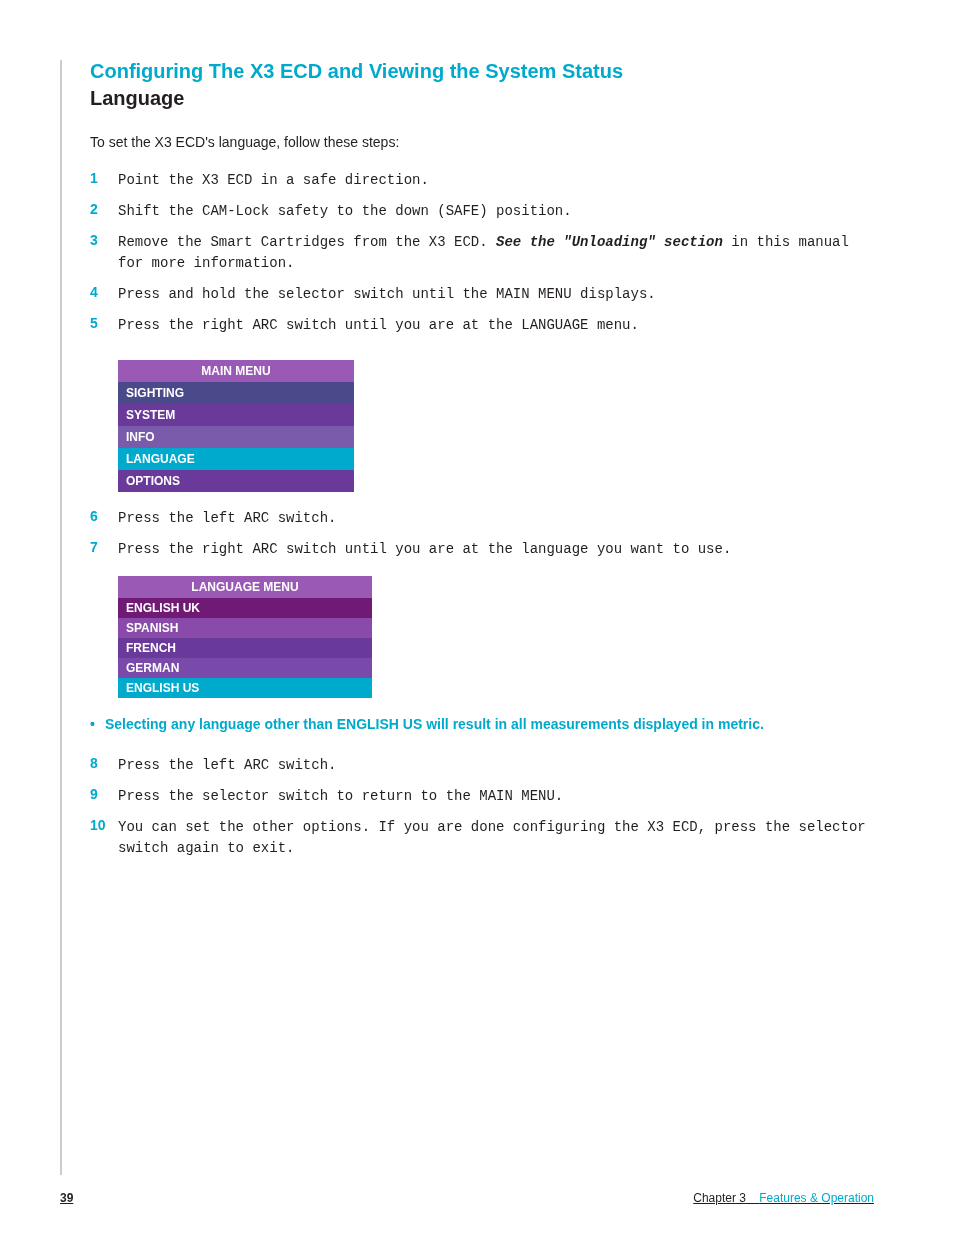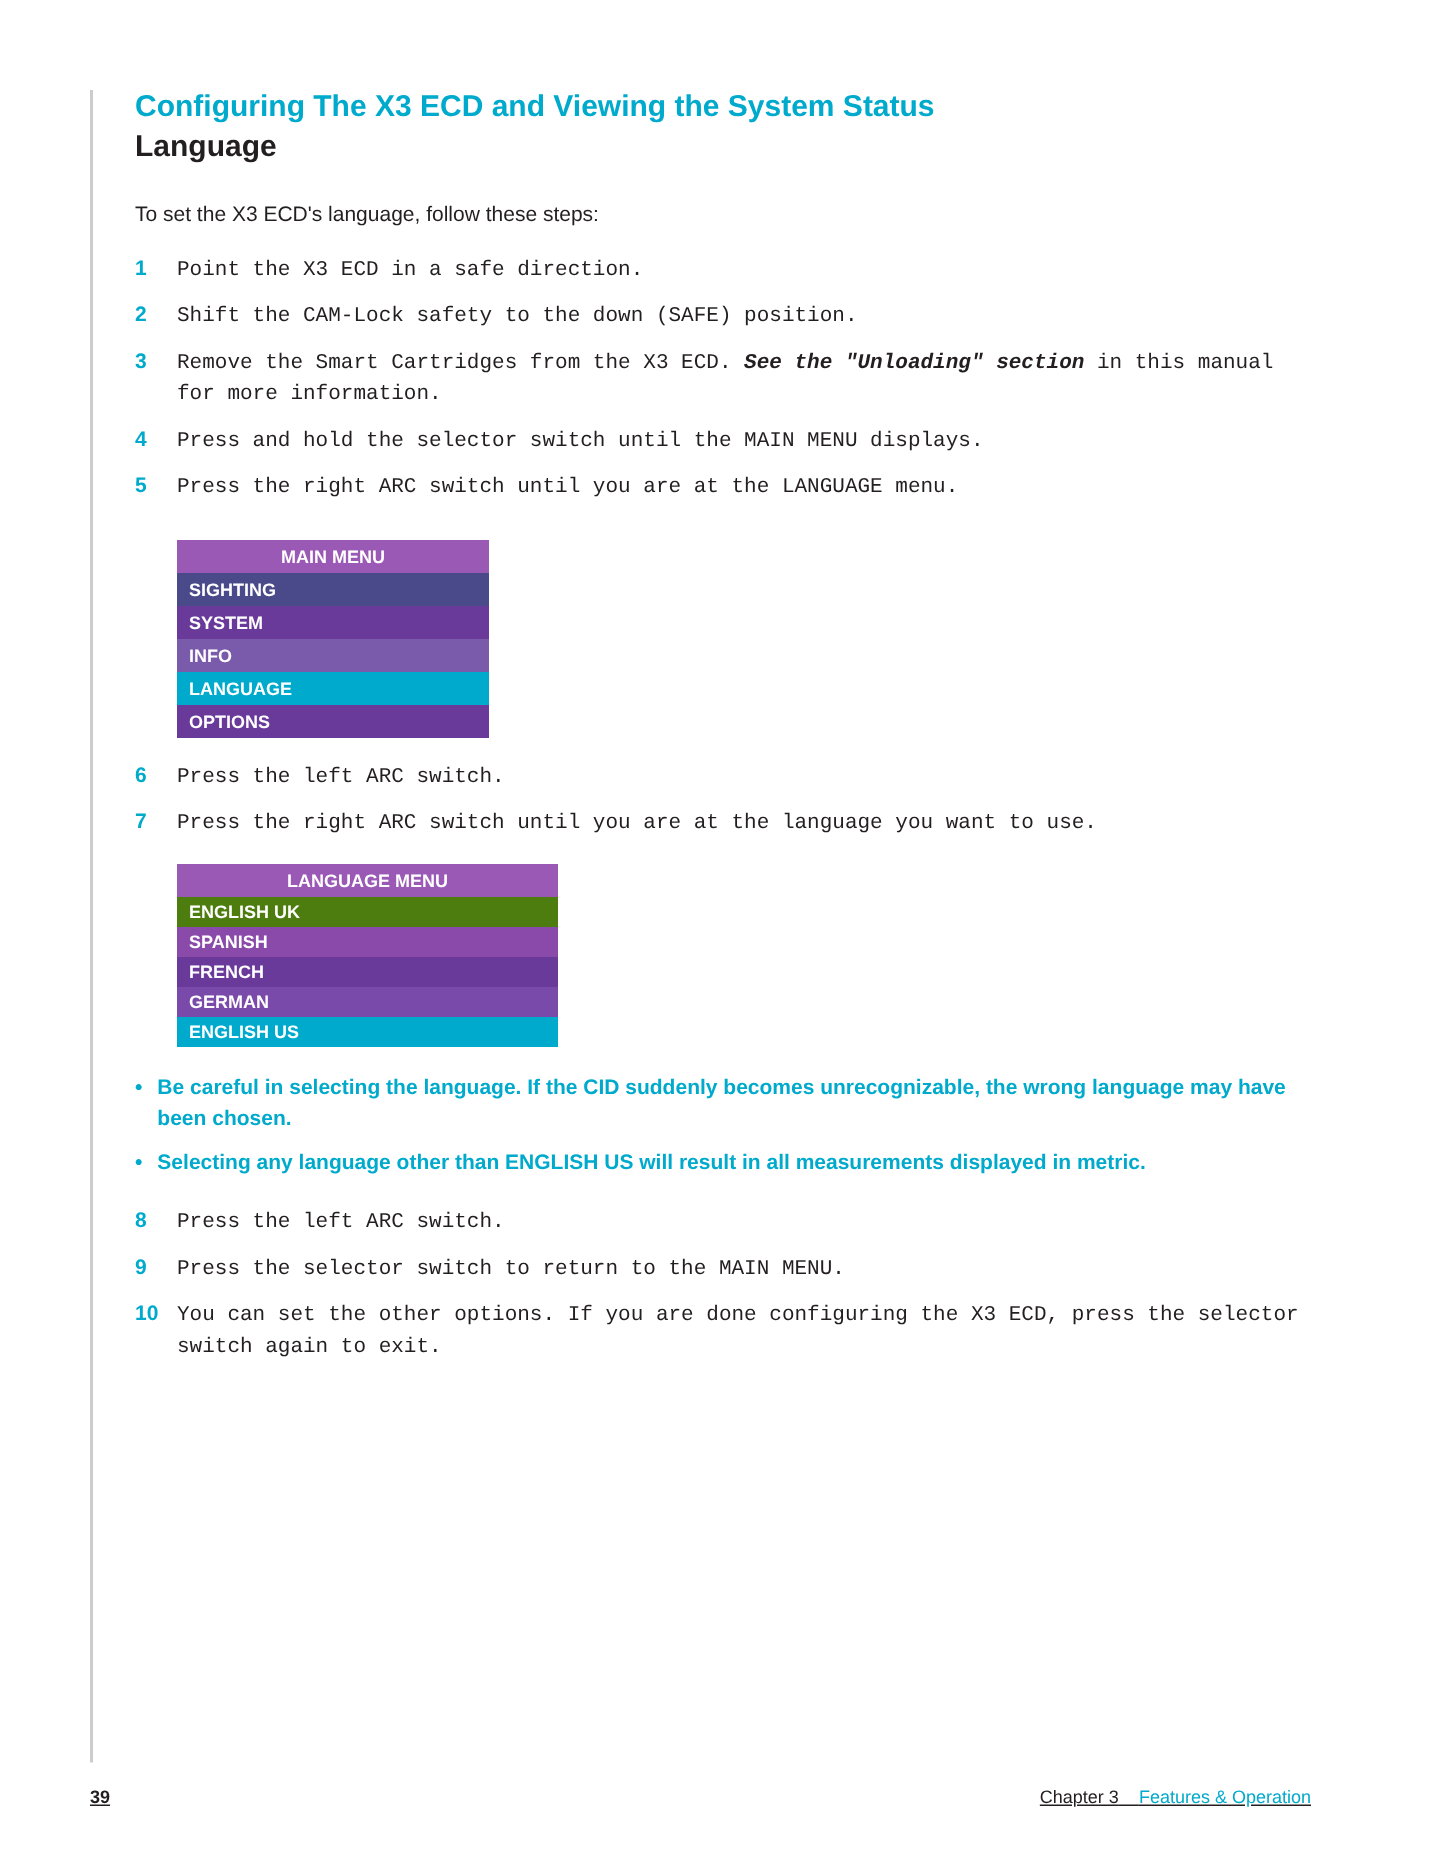--- a/index.html
+++ b/index.html
@@ -56,21 +56,21 @@
     .step-text {
       flex: 1;
       line-height: 1.5;
       font-family: Liberation Mono, monospace;
     }
     .step-text em {
       font-style: italic;
       font-weight: bold;
     }
     .menu-table {
-      width: 208px;
+      width: 236px;
       border-collapse: collapse;
       margin: 24px 0 16px 28px;
     }
     .menu-table .menu-header {
       background: #9b59b6;
       color: white;
       text-align: center;
       font-weight: bold;
       font-size: 12px;
       padding: 4px 8px;
@@ -99,21 +99,21 @@
       font-weight: bold;
       font-size: 12px;
       padding: 4px 8px;
     }
     .lang-item {
       font-size: 12px;
       font-weight: bold;
       padding: 3px 8px;
       color: white;
     }
-    .lang-english-uk { background: #4d7c0f; margin-top: 40px; }
+    .lang-english-uk { background: #701a75; margin-top: 40px; }
     .lang-spanish { background: #8a4aaa; }
     .lang-french { background: #6a3a9a; }
     .lang-german { background: #7a4aaa; }
     .lang-english-us { background: #00aacc; }
 
     .notes-section {
       margin: 16px 0 20px 0;
     }
     .notes-header {
       color: #00aacc;
@@ -256,23 +256,20 @@
         <td class="lang-item lang-german">GERMAN</td>
       </tr>
       <tr>
         <td class="lang-item lang-english-us">ENGLISH US</td>
       </tr>
     </tbody>
   </table>
 
   <div class="notes-section">
     <ul class="notes-list">
-      <li>
-        <span>Be careful in selecting the language. If the CID suddenly becomes unrecognizable, the wrong language may have been chosen.</span>
-      </li>
       <li>
         <span>Selecting any language other than ENGLISH US will result in all measurements displayed in metric.</span>
       </li>
     </ul>
   </div>
 
   <ol class="steps-list">
     <li>
       <span class="step-number">8</span>
       <span class="step-text">Press the left ARC switch.</span>

